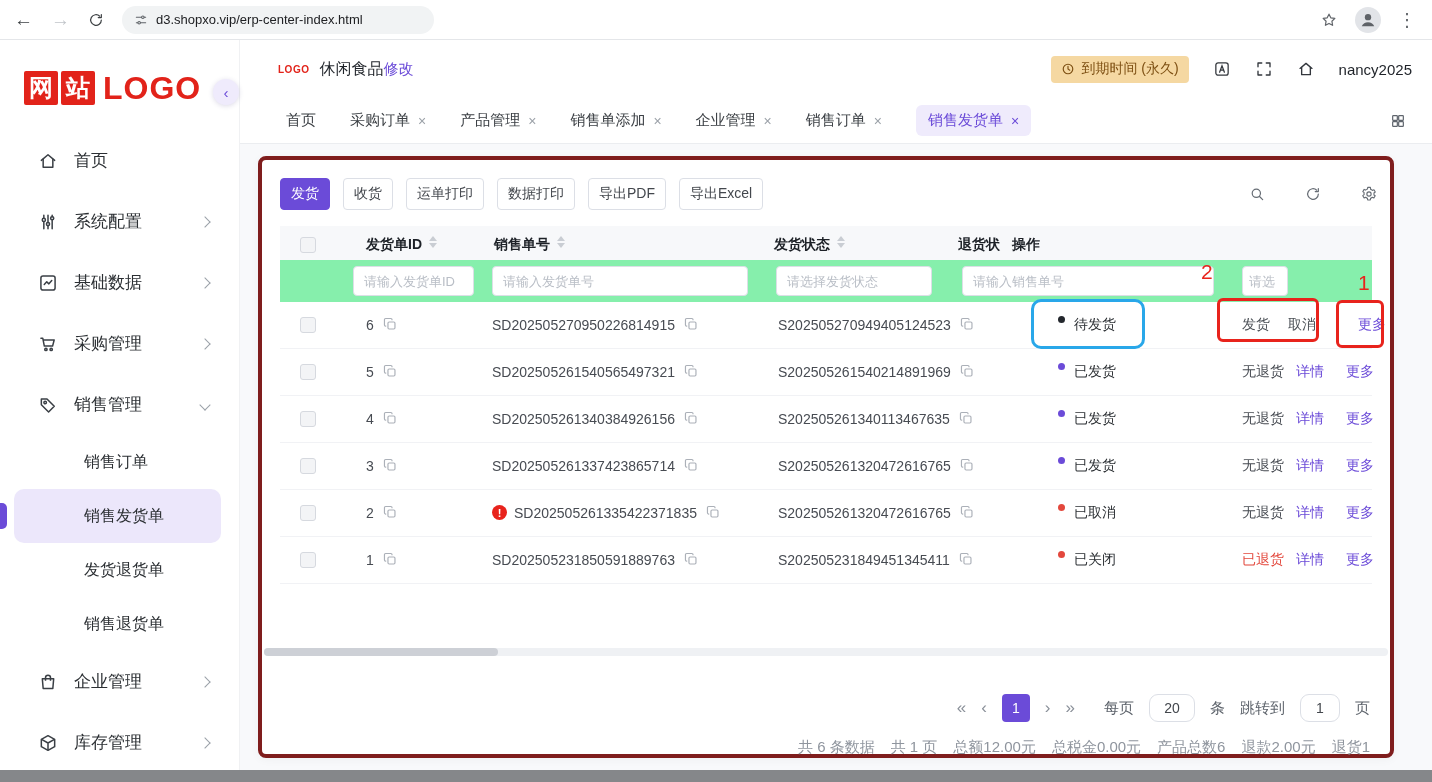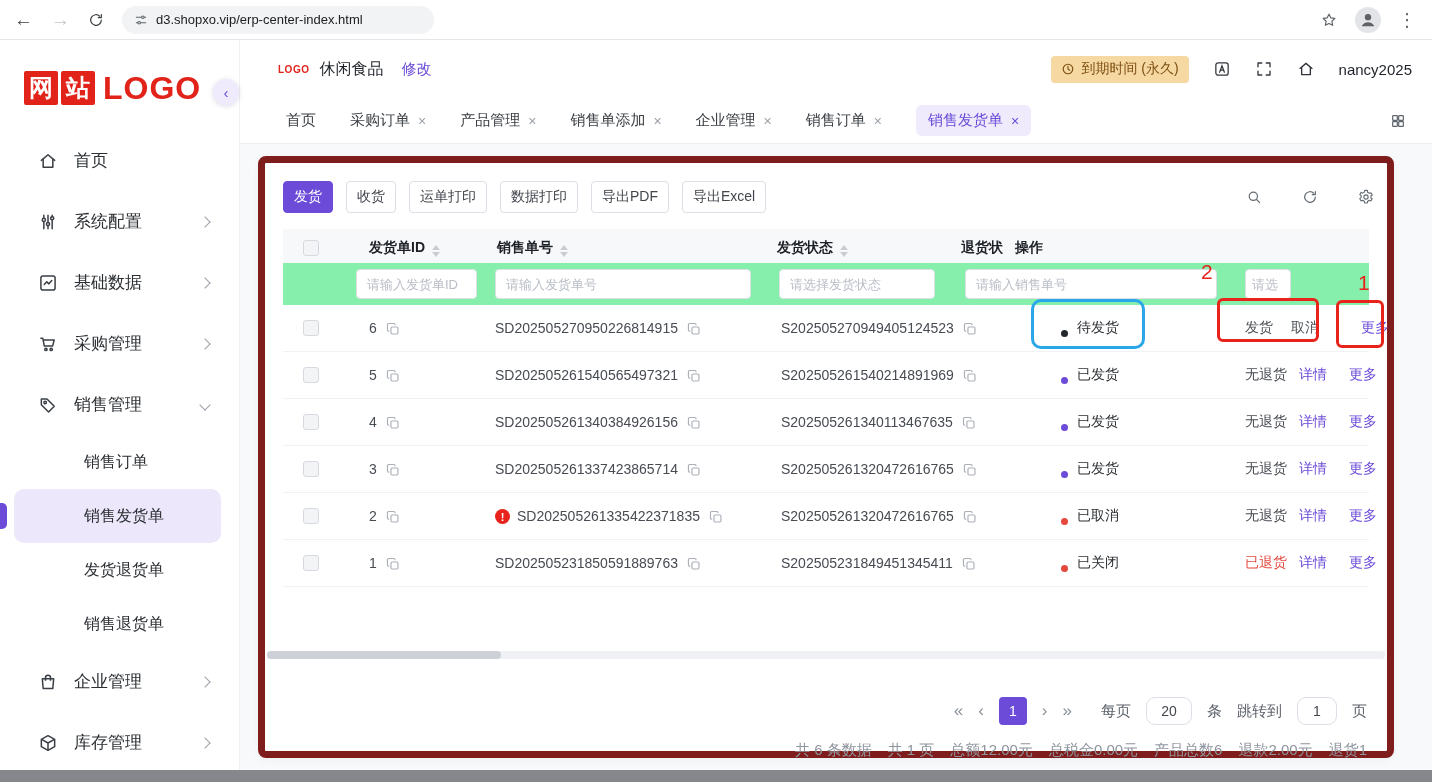--- a/index.html
+++ b/index.html
@@ -38,53 +38,53 @@
 .chev.right{transform:rotate(-45deg)}
 .chev.down{transform:rotate(45deg)}
 .sub-item{height:54px;display:flex;align-items:center;margin:0 18px 0 14px;padding-left:70px;font-size:16px;color:#2B2F33;border-radius:10px;cursor:pointer;position:relative}
 .sub-item.active{background:#ECE7FB;font-weight:500}
 .sub-item.active::before{content:"";position:absolute;left:-14px;top:50%;transform:translateY(-50%);width:7px;height:26px;background:var(--accent);border-radius:0 5px 5px 0}
 
 .main{flex:1;display:flex;flex-direction:column;background:#fff;min-width:0}
 .topbar{height:58px;display:flex;align-items:center;padding:0 20px 0 38px}
 .mini-logo{color:#E2231A;font-size:10px;font-weight:800;letter-spacing:.5px}
 .company{font-size:16px;color:#1F2329;margin-left:10px}
-.edit{color:var(--accent);font-size:15px;margin-left:18px;cursor:pointer}
+.edit{color:var(--accent);font-size:15px;cursor:pointer}
 .flex-spacer{flex:1}
 .expire{background:#F5D8A2;color:#7D4F12;height:27px;border-radius:4px;display:flex;align-items:center;gap:6px;padding:0 10px;font-size:14px}
 .expire [data-icon]{width:14px;height:14px}
 .hicon{width:18px;height:18px;color:#33373D;margin-left:24px;cursor:pointer}
 .user{margin-left:24px;font-size:15px;color:#1F2329;cursor:pointer}
 
 .tabbar{height:46px;display:flex;align-items:center;padding:0 26px 0 46px;border-bottom:1px solid #EBEDF0}
 .tabs{display:flex;align-items:center;gap:34px;flex:1;min-width:0}
 .tab{display:inline-flex;align-items:center;gap:8px;font-size:15px;color:#3C4045;cursor:pointer;white-space:nowrap}
 .tab-x{color:#9BA1A8;font-size:14px;cursor:pointer}
 .tab.active{background:#EFEBFC;color:var(--accent);padding:6px 12px;border-radius:6px}
 .tab.active .tab-x{color:var(--accent)}
 .tabbar .grid-ic{width:16px;height:16px;color:#5F656D;margin-left:12px;cursor:pointer}
 
 .content{flex:1;background:#F8F9FB;position:relative}
-.card{margin:12px 38px 0 18px;height:602px;background:#fff;border:7px solid #7f1d1d;border-radius:8px;box-shadow:0 2px 10px rgba(30,34,40,.04)}
+.card{margin:12px 38px 0 18px;height:602px;background:#fff;border:4px solid #7f1d1d;border-radius:8px;box-shadow:0 2px 10px rgba(30,34,40,.04)}
 
 
 .toolbar{display:flex;align-items:center;padding:18px 13px 16px 18px}
 .toolbar-btns{display:flex;gap:13px}
 .btn{height:32px;padding:0 10px;border-radius:4px;font-size:14px;background:#fff;border:1px solid #DCDFE6;color:#43474D;cursor:pointer;font-family:inherit;white-space:nowrap}
 .btn.primary{background:var(--accent);border-color:var(--accent);color:#fff}
 .toolbar-icons{margin-left:auto;display:flex;gap:40px;color:#666C74}
 .ticon{width:16px;height:16px;cursor:pointer}
 
 
 .table{margin:0 18px}
 .trow{display:flex;align-items:center}
 .hrow{height:34px;background:#F7F8FA;padding-top:4px}
 .frow{height:42px;background:#86efac}
 .brow{height:47px;border-bottom:1px solid #F1F2F5}
-.tcell{flex:none;display:flex;align-items:flex-end;overflow:visible}
+.tcell{flex:none;display:flex;align-items:flex-start;overflow:visible}
 .c-check{width:56px;justify-content:center}
 .c-id{width:128px;padding-left:30px}
 .c-delivery{width:284px;padding-left:28px}
 .c-sales{width:282px;padding-left:30px}
 .c-status{width:184px;padding-left:28px}
 .c-ret{width:58px;padding-left:28px}
 .c-ops{width:108px;padding-left:24px;gap:22px}
 .c-tail{width:166px;padding-left:28px}
 .frow .c-id{padding-left:17px}
 .hl{font-size:14px;font-weight:700;color:#1D2127;white-space:nowrap}

